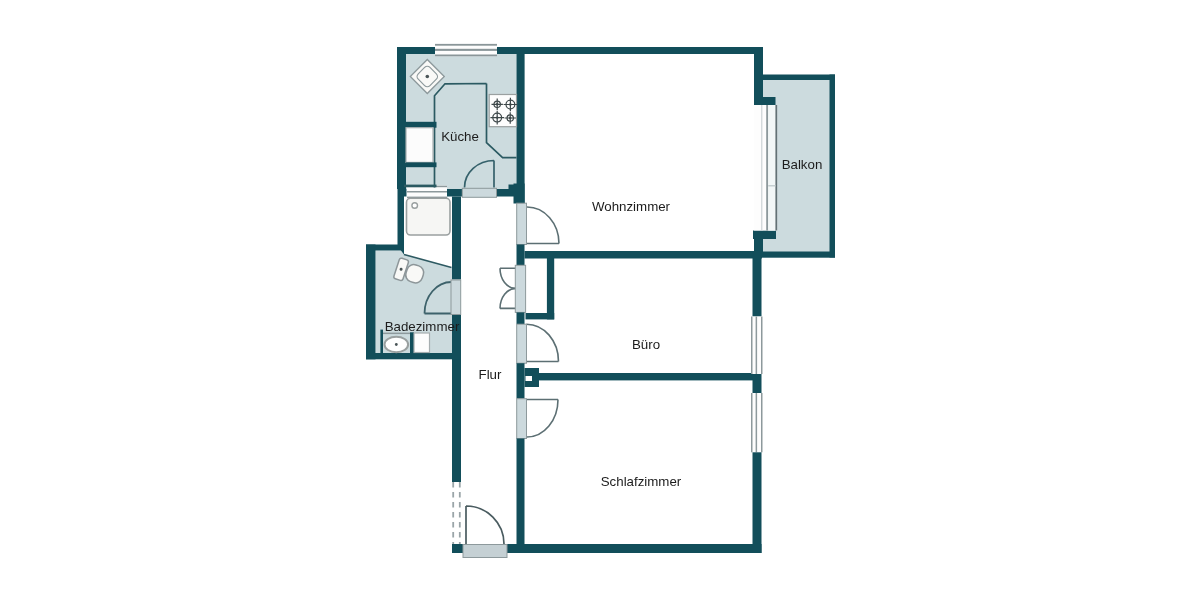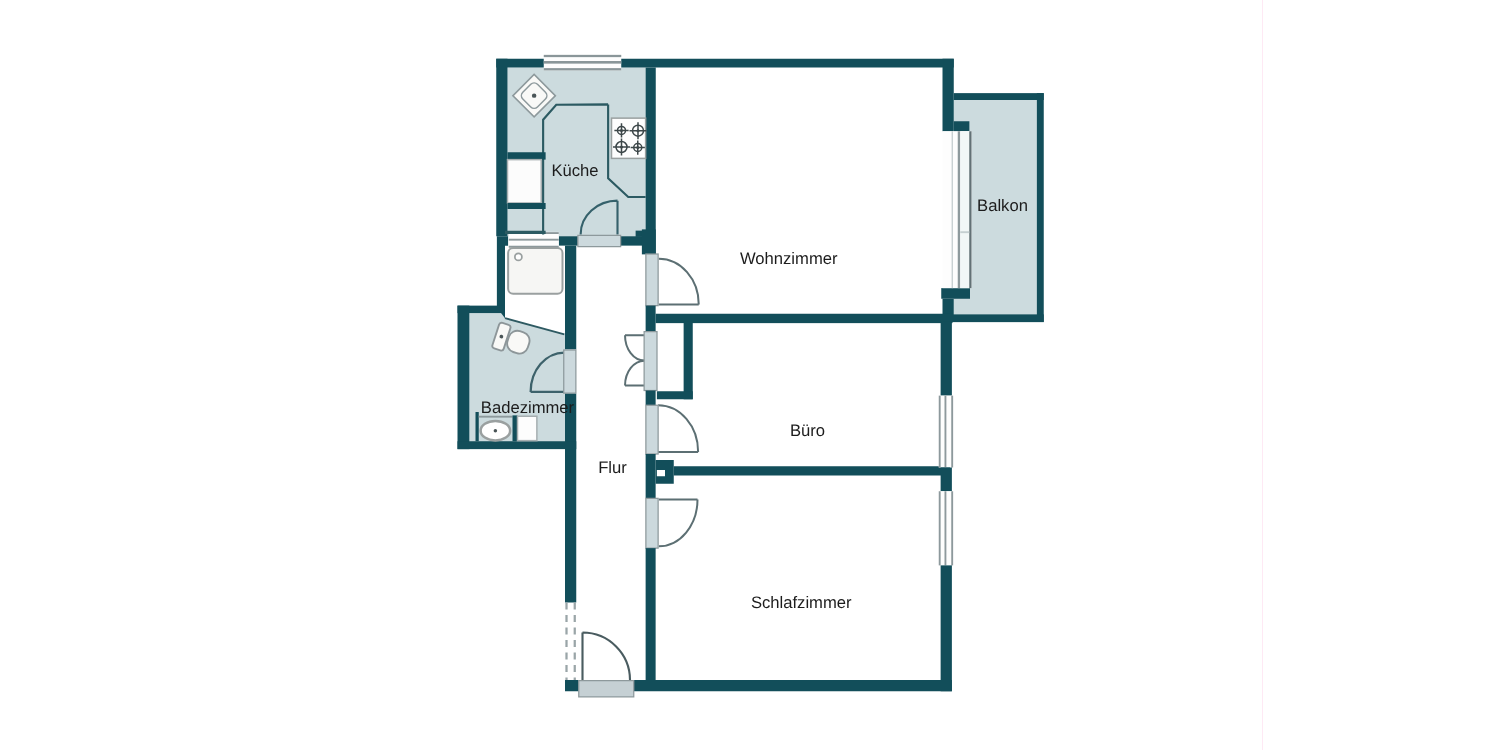--- a/index.html
+++ b/index.html
@@ -1,16 +1,16 @@
 <!DOCTYPE html>
 <html><head>
 <meta charset="utf-8">
 <style>
   html,body{margin:0;padding:0;background:#ffffff;}
-  .wrap{width:1010px;height:600px;position:relative;background:#f9a8d4;overflow:hidden;}
+  .wrap{width:1010px;height:600px;position:relative;background:#eab308;overflow:hidden;}
   svg{display:block;}
   text{font-family:"Liberation Sans", sans-serif;fill:#1c1c1c;}
 </style>
 </head>
 <body>
 <div class="wrap">
 <svg width="1200" height="600" viewBox="0 0 1200 600">
 
 <rect x="0" y="0" width="1200" height="600" fill="#ffffff"></rect>
 

